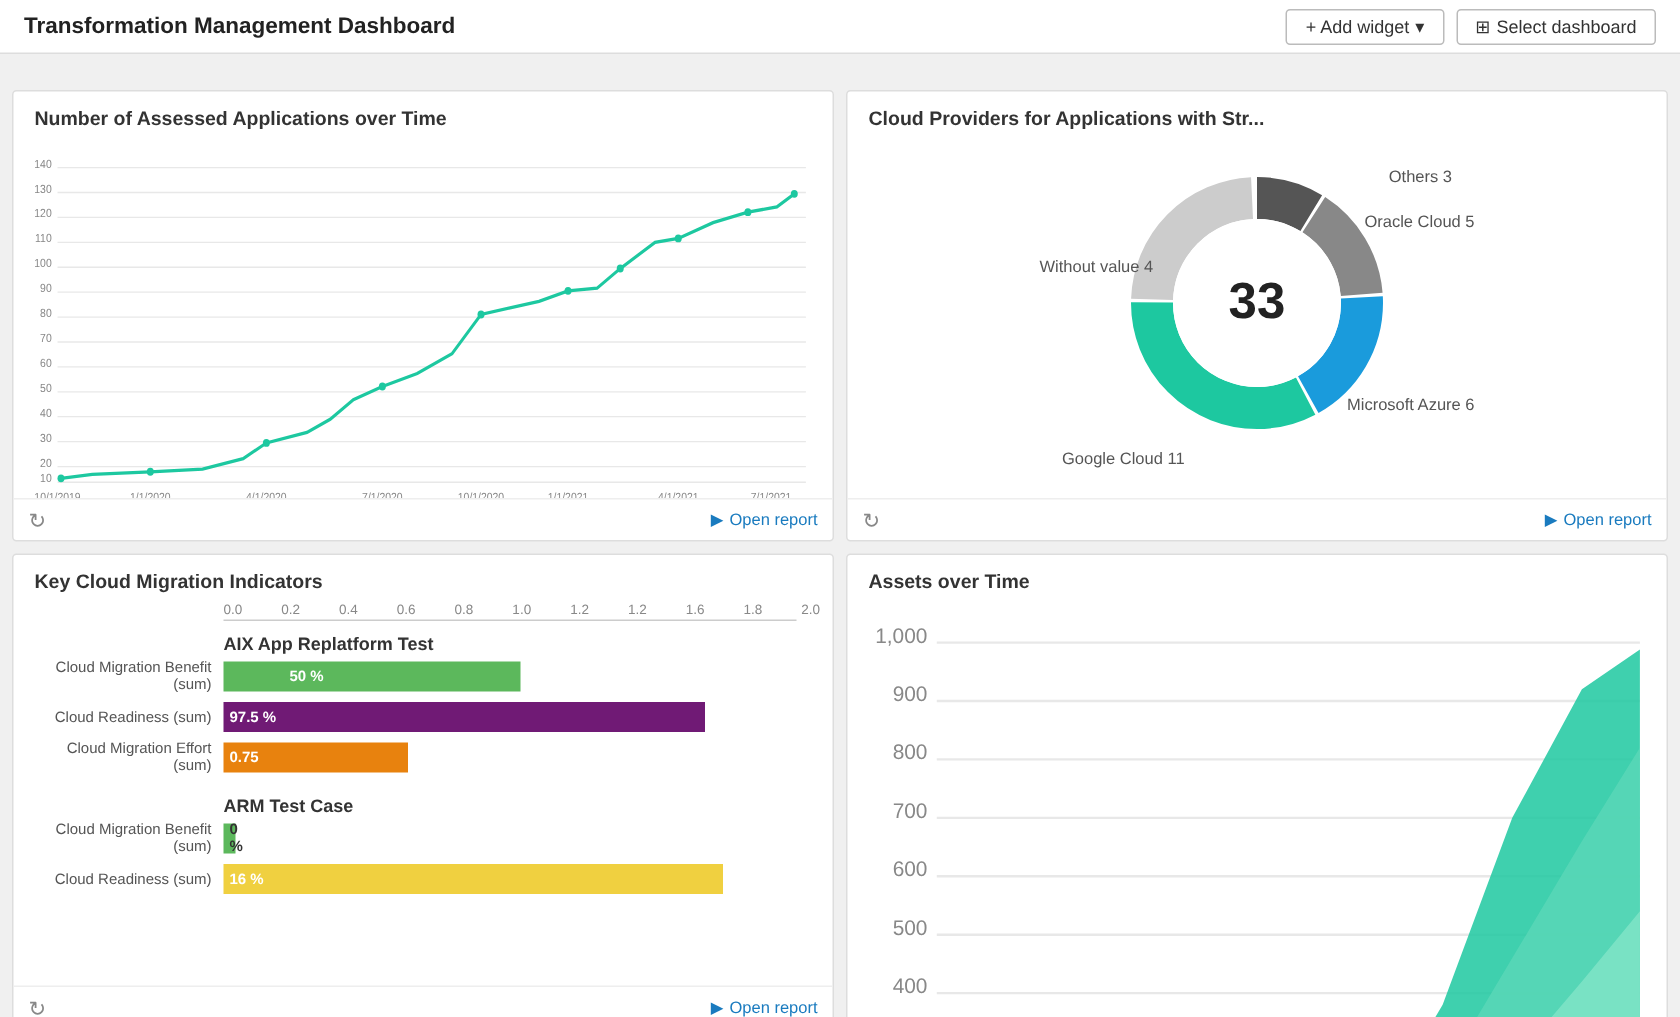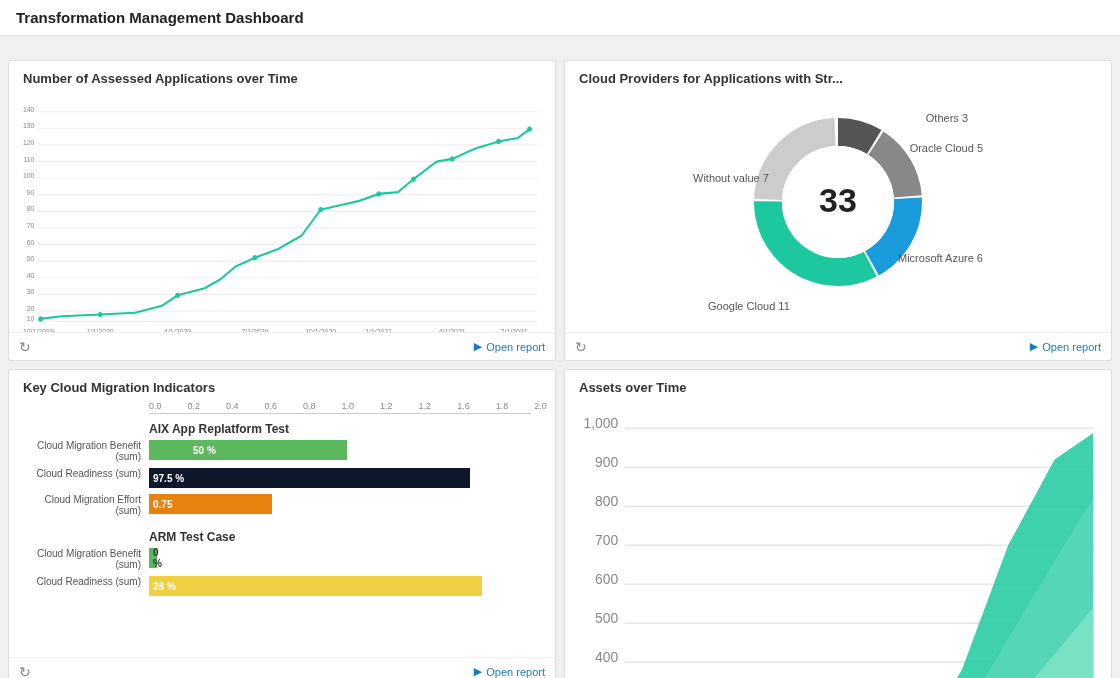--- a/index.html
+++ b/index.html
@@ -126,20 +126,21 @@
 
     .bar-group-title {
       font-weight: bold;
       font-size: 12px;
       padding: 8px 0 4px;
       margin-left: 130px;
     }
 
     .bar-row {
       display: flex;
+      align-items: center;
       margin-bottom: 6px;
     }
 
     .bar-label {
       width: 130px;
       text-align: right;
       padding-right: 8px;
       font-size: 10px;
       color: #555;
       flex-shrink: 0;
@@ -167,20 +168,30 @@
       flex: 1;
       padding: 4px 10px 0;
       position: relative;
     }
   </style>
 </head>
 <body>
 
 <div class="header">
   <span class="header-title">Transformation Management Dashboard</span>
+  <div class="header-actions">
+    <button class="btn">
+      <span>+ Add widget</span>
+      <span>▾</span>
+    </button>
+    <button class="btn">
+      <span>⊞</span>
+      <span>Select dashboard</span>
+    </button>
+  </div>
 </div>
 
 <div class="dashboard-grid">
 
   <div class="widget">
     <div class="widget-title">Number of Assessed Applications over Time</div>
     <div class="chart-area">
       <svg viewBox="0 0 680 270" preserveAspectRatio="none" class="line-chart-svg">
 
         <text x="20" y="18" font-size="9" fill="#888" text-anchor="end">140</text>
@@ -283,23 +294,23 @@
           <circle cx="100" cy="100" r="70" fill="none" stroke="#1dc8a0" stroke-width="28" stroke-dasharray="144 295.8" stroke-dashoffset="-186" transform="rotate(-90 100 100)"></circle>
           <circle cx="100" cy="100" r="70" fill="none" stroke="#ccc" stroke-width="28" stroke-dasharray="104 335.8" stroke-dashoffset="-332" transform="rotate(-90 100 100)"></circle>
 
           <circle cx="100" cy="100" r="56" fill="white"></circle>
           <text x="100" y="110" text-anchor="middle" font-size="34" font-weight="bold" fill="#222">33</text>
         </svg>
 
         <div style="position:absolute; left:0; top:0; width:300px; height:220px;">
           <span class="donut-label" style="top:10px; right:20px;">Others 3</span>
           <span class="donut-label" style="top:40px; right:5px;">Oracle Cloud 5</span>
-          <span class="donut-label" style="bottom:58px; right:5px;">Microsoft Azure 6</span>
+          <span class="donut-label" style="bottom:46px; right:5px;">Microsoft Azure 6</span>
           <span class="donut-label" style="bottom:10px; left:20px;">Google Cloud 11</span>
-          <span class="donut-label" style="top:70px; left:5px;">Without value 7</span>
+          <span class="donut-label" style="top:70px; left:5px;">Without value 4</span>
         </div>
       </div>
     </div>
     <div class="widget-footer">
       <span class="refresh-icon">↻</span>
       <div class="open-report">
         <span>▶</span>
         <span>Open report</span>
       </div>
     </div>
@@ -330,21 +341,21 @@
       <div class="bar-row">
         <div class="bar-label">Cloud Migration Benefit (sum)</div>
         <div class="bar-track">
           <div class="bar-fill" style="width:50%; background:#5cb85c;padding-left:44px;">50 %</div>
         </div>
       </div>
 
       <div class="bar-row">
         <div class="bar-label">Cloud Readiness (sum)</div>
         <div class="bar-track">
-          <div class="bar-fill" style="width:81%; background:#0f172a;">97.5 %</div>
+          <div class="bar-fill" style="width:81%; background:#701a75;">97.5 %</div>
         </div>
       </div>
 
       <div class="bar-row">
         <div class="bar-label">Cloud Migration Effort (sum)</div>
         <div class="bar-track">
           <div class="bar-fill" style="width:31%; background:#e8820e;">0.75</div>
         </div>
       </div>
 
@@ -353,21 +364,21 @@
       <div class="bar-row">
         <div class="bar-label">Cloud Migration Benefit (sum)</div>
         <div class="bar-track">
           <div class="bar-fill" style="width:2%; background:#5cb85c; color:#333;">0 %</div>
         </div>
       </div>
 
       <div class="bar-row">
         <div class="bar-label">Cloud Readiness (sum)</div>
         <div class="bar-track">
-          <div class="bar-fill" style="width:84%; background:#f0d040;">28 %</div>
+          <div class="bar-fill" style="width:84%; background:#f0d040;">16 %</div>
         </div>
       </div>
     </div>
     <div class="widget-footer">
       <span class="refresh-icon">↻</span>
       <div class="open-report">
         <span>▶</span>
         <span>Open report</span>
       </div>
     </div>

